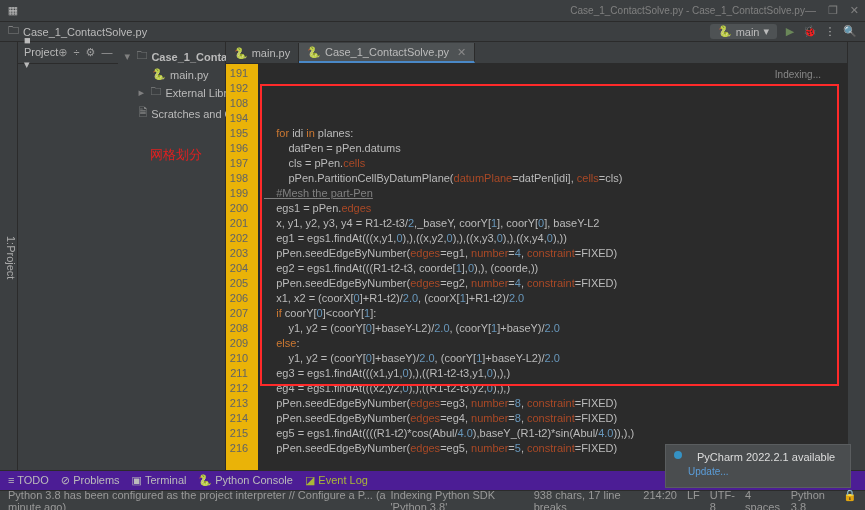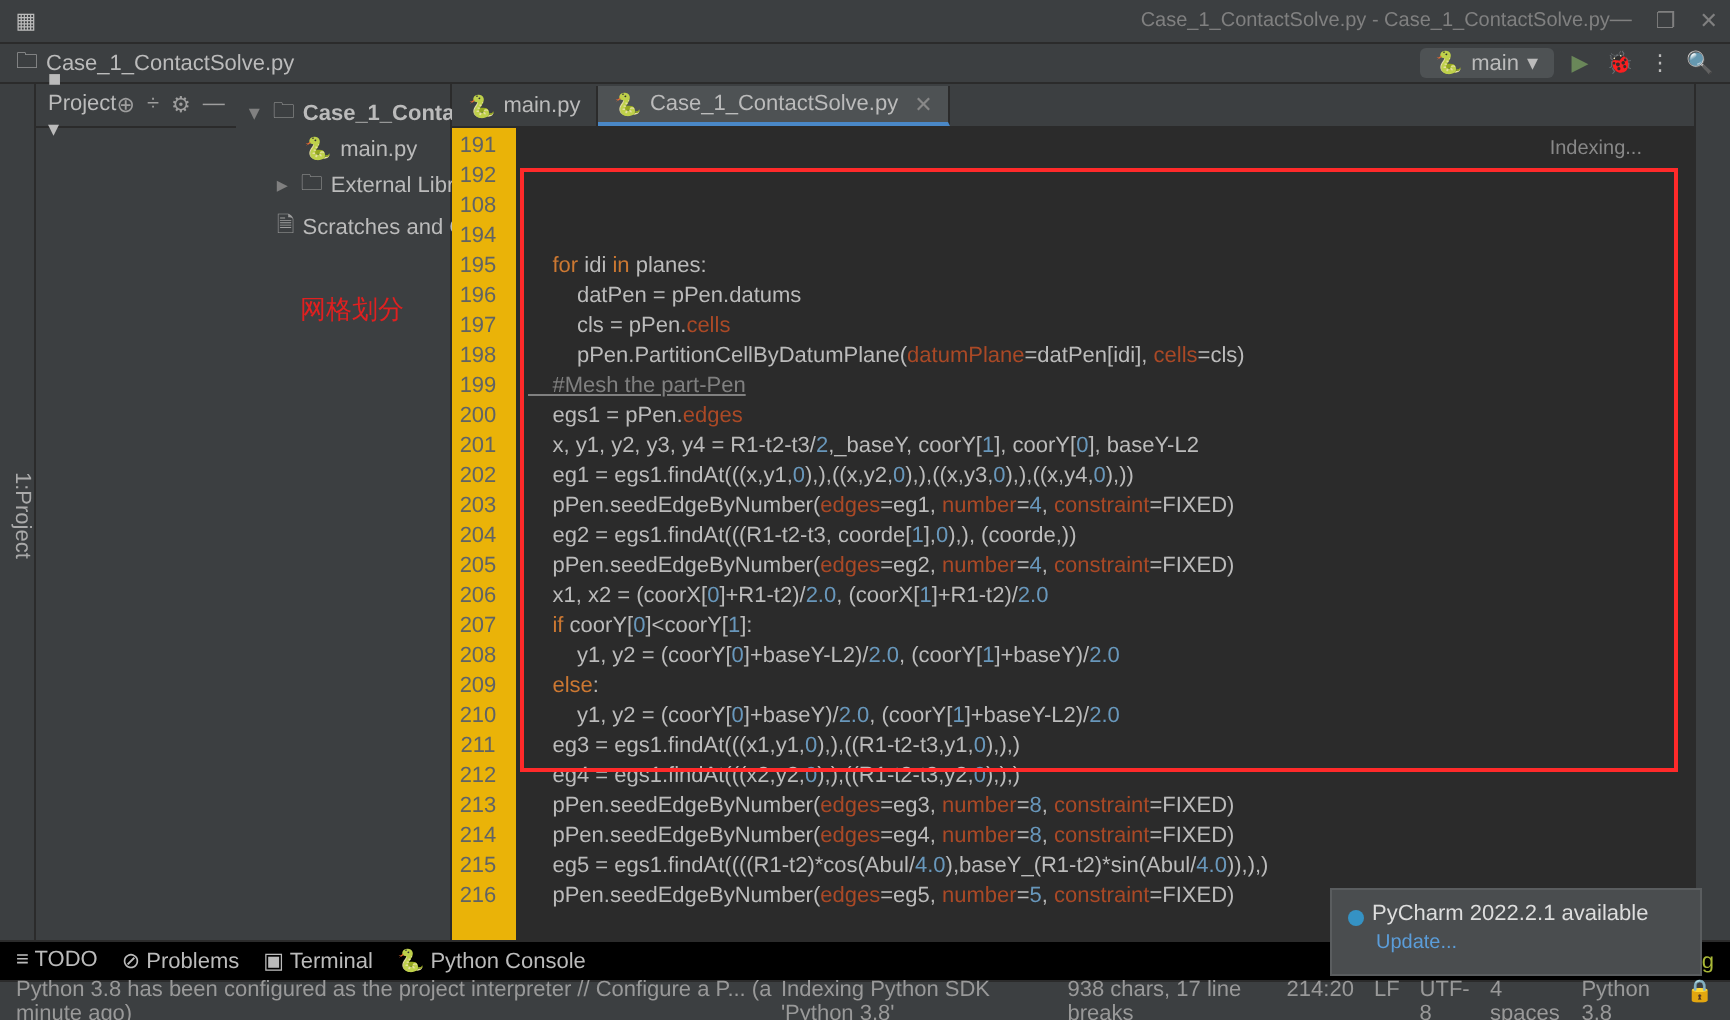--- a/index.html
+++ b/index.html
@@ -42,24 +42,24 @@
 .gutter{width:32px;background:#eab308;text-align:center;padding:2px 6px 0 0;color:#606366;font:10px/15px Consolas,monospace}
 .lines{flex:1;padding:2px 0 0 6px;font:10px/15px Consolas,monospace;position:relative;white-space:pre}
 .hl{position:absolute;left:2px;right:8px;border:2px solid #ff2a2a;top:20px;height:302px;pointer-events:none}
 .note{position:absolute;left:150px;top:148px;color:#e02020;font:13px/1 SimSun,sans-serif;writing-mode:horizontal-tb}
 .kw{color:#cc7832}
 .num{color:#6897bb}
 .par{color:#aa4926}
 .cmt{color:#808080;text-decoration:underline}
 .idx{position:absolute;right:26px;top:3px;font-size:10px;color:#888}
 .popup{position:absolute;right:14px;bottom:22px;width:186px;height:44px;background:#4a4d4f;border:1px solid #5a5d5f;padding:6px 8px}
-.popup .t{display:flex;gap:4px;align-items:flex-end;color:#ddd;font-size:10px}
+.popup .t{display:flex;gap:15px;align-items:flex-start;color:#ddd;font-size:10px}
 .popup .dot{width:8px;height:8px;border-radius:50%;background:#3592c4}
 .popup .u{color:#5b9dd9;font-size:10px;margin-top:3px;margin-left:14px}
-.bottombar{height:20px;background:#000000;border-top:1px solid #2b2b2b;display:flex;align-items:center;padding:0 8px;gap:12px;font-size:10px;justify-content:space-between}
+.bottombar{height:20px;background:#4c1d95;border-top:1px solid #2b2b2b;display:flex;align-items:center;padding:0 8px;gap:12px;font-size:10px;}
 .bottombar .l{display:flex;gap:12px}
 .bottombar .evt{color:#a9b837}
 .status{height:20px;background:#3c3f41;border-top:1px solid #2b2b2b;display:flex;align-items:center;padding:0 8px;font-size:10px;justify-content:space-between;color:#999}
 .status .r{display:flex;gap:10px}
 </style>
 </head>
 <body>
 
 <div class="titlebar">
   <span class="ico">▦</span>

